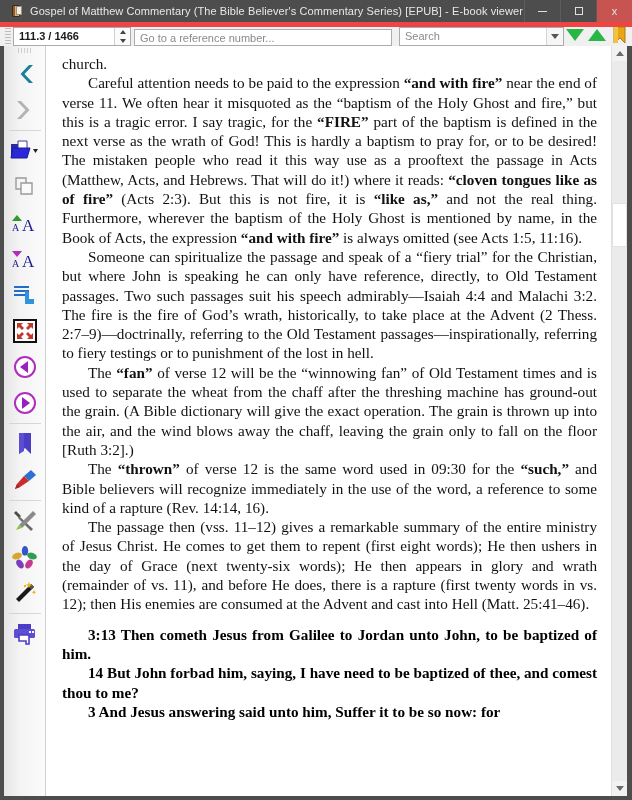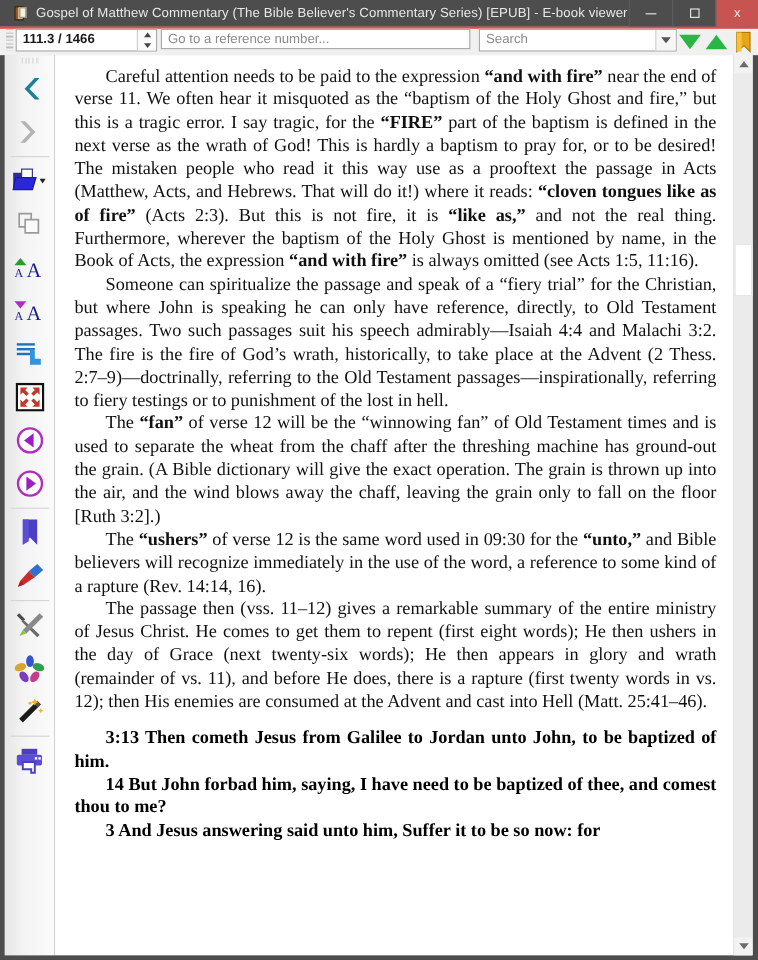--- a/index.html
+++ b/index.html
@@ -97,23 +97,23 @@
     border: 1px solid #e0e0e0;
     box-sizing: border-box;
     display: block;
   }
 
   
   .toolbar {
     height: 24px;
     min-height: 24px;
     background: #f0f0f0;
-    border-top: 2px solid #ef4444;
-    display: flex;
-    align-items: flex-start;
+    border-top: 5px solid #ef4444;
+    display: flex;
+    align-items: flex-end;
     padding: 0 2px;
     box-sizing: border-box;
   }
   .grip {
     width: 6px;
     height: 18px;
     margin: 0 2px 0 3px;
     background-image:
       repeating-linear-gradient(to bottom, #b0b0b0 0 1px, transparent 1px 3px);
     background-size: 2px 100%;
@@ -573,24 +573,25 @@
           <rect x="3" y="7" width="21" height="9" rx="1.5" fill="#5b4ed4"></rect>
           <rect x="18" y="9" width="2" height="2" fill="#ffffff"></rect>
           <rect x="21" y="9" width="2" height="2" fill="#ffffff"></rect>
           <path d="M8 13 H18 V22 L15 22 L15 19 L8 19 Z" fill="#ffffff" stroke="#4b3ec4" stroke-width="1.6"></path>
         </svg>
       </div>
     </div>
 
     <div class="reader">
       <div class="page" id="page">
+          <p class="ptext"><span>church.</span></p>
           <p class="ptext indent"><span>Careful attention needs to be paid to the expression </span><b>“and with fire”</b><span> near the end of verse 11. We often hear it misquoted as the “baptism of the Holy Ghost and fire,” but this is a tragic error. I say tragic, for the </span><b>“FIRE”</b><span> part of the baptism is defined in the next verse as the wrath of God! This is hardly a baptism to pray for, or to be desired! The mistaken people who read it this way use as a prooftext the passage in Acts (Matthew, Acts, and Hebrews. That will do it!) where it reads: </span><b>“cloven tongues like as of fire”</b><span> (Acts 2:3). But this is not fire, it is </span><b>“like as,”</b><span> and not the real thing. Furthermore, wherever the baptism of the Holy Ghost is mentioned by name, in the Book of Acts, the expression </span><b>“and with fire”</b><span> is always omitted (see Acts 1:5, 11:16).</span></p>
           <p class="ptext indent"><span>Someone can spiritualize the passage and speak of a “fiery trial” for the Christian, but where John is speaking he can only have reference, directly, to Old Testament passages. Two such passages suit his speech admirably—Isaiah 4:4 and Malachi 3:2. The fire is the fire of God’s wrath, historically, to take place at the Advent (2 Thess. 2:7–9)—doctrinally, referring to the Old Testament passages—inspirationally, referring to fiery testings or to punishment of the lost in hell.</span></p>
           <p class="ptext indent"><span>The </span><b>“fan”</b><span> of verse 12 will be the “winnowing fan” of Old Testament times and is used to separate the wheat from the chaff after the threshing machine has ground-out the grain. (A Bible dictionary will give the exact operation. The grain is thrown up into the air, and the wind blows away the chaff, leaving the grain only to fall on the floor [Ruth 3:2].)</span></p>
-          <p class="ptext indent"><span>The </span><b>“ushers”</b><span> of verse 12 is the same word used in 09:30 for the </span><b>“unto,”</b><span> and Bible believers will recognize immediately in the use of the word, a reference to some kind of a rapture (Rev. 14:14, 16).</span></p>
+          <p class="ptext indent"><span>The </span><b>“thrown”</b><span> of verse 12 is the same word used in 09:30 for the </span><b>“such,”</b><span> and Bible believers will recognize immediately in the use of the word, a reference to some kind of a rapture (Rev. 14:14, 16).</span></p>
           <p class="ptext indent"><span>The passage then (vss. 11–12) gives a remarkable summary of the entire ministry of Jesus Christ. He comes to get them to repent (first eight words); He then ushers in the day of Grace (next twenty-six words); He then appears in glory and wrath (remainder of vs. 11), and before He does, there is a rapture (first twenty words in vs. 12); then His enemies are consumed at the Advent and cast into Hell (Matt. 25:41–46).</span></p>
           <div class="gap"></div>
           <p class="verse"><b>3:13 Then cometh Jesus from Galilee to Jordan unto John, to be baptized of him.</b></p>
           <p class="verse"><b>14 But John forbad him, saying, I have need to be baptized of thee, and comest thou to me?</b></p>
           <p class="verse"><b>3 And Jesus answering said unto him, Suffer it to be so now: for</b></p>
         </div>
 
       <div class="vscroll">
         <div class="sc-btn">
           <span class="sc-tri-up"></span>

